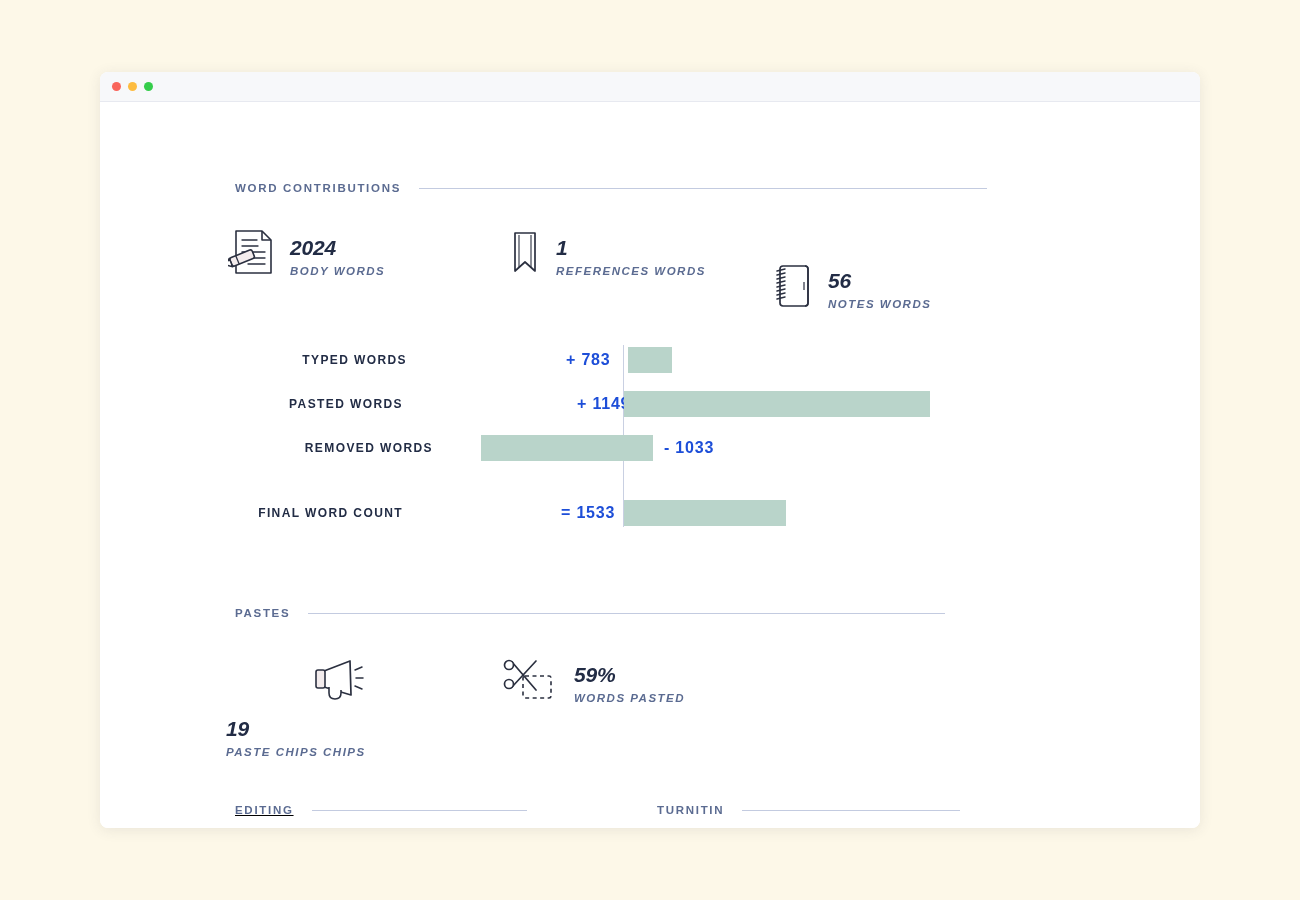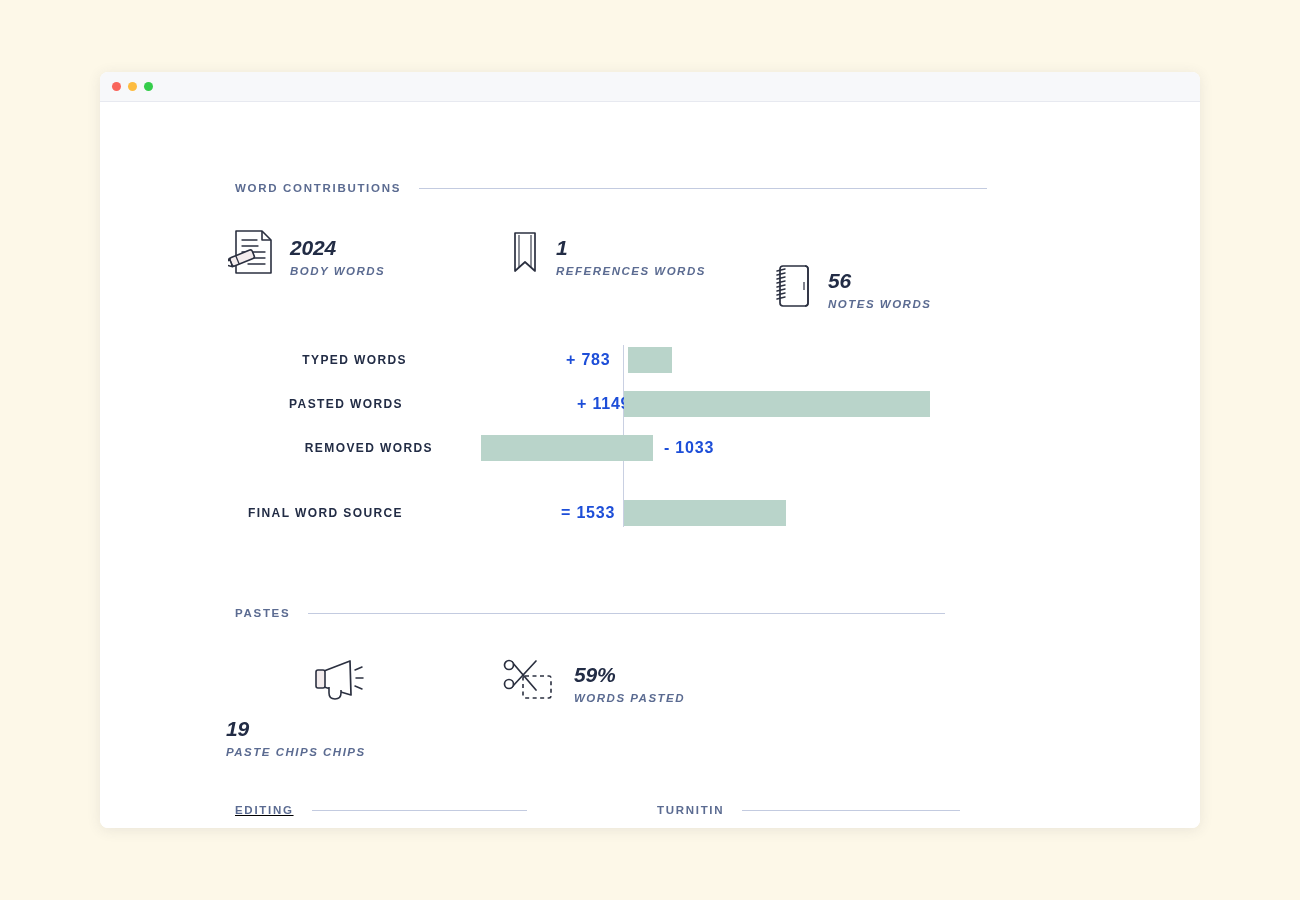--- a/index.html
+++ b/index.html
@@ -218,21 +218,21 @@
         <span class="bar" style="left:524px; width:306px;"></span>
       </div>
 
       <div class="row" style="left:15px; top:333px; width:100%;margin-left:15px;">
         <span class="row-label" style="right:797px;">REMOVED WORDS</span>
         <span class="bar" style="left:351px; width:172px;"></span>
         <span class="row-value" style="left:534px;">- 1033</span>
       </div>
 
       <div class="row" style="left:0; top:398px; width:100%;">
-        <span class="row-label" style="right:797px;">FINAL WORD SOURCE</span>
+        <span class="row-label" style="right:797px;">FINAL WORD COUNT</span>
         <span class="row-value" style="left:461px;text-align:right;">= 1533</span>
         <span class="bar" style="left:524px; width:162px;"></span>
       </div>
     </div>
 
     <div class="section-head" style="left:135px; top:505px; width:788px;">
       <span class="section-title">PASTES</span>
       <span class="rule" style="width:637px;"></span>
     </div>
 

